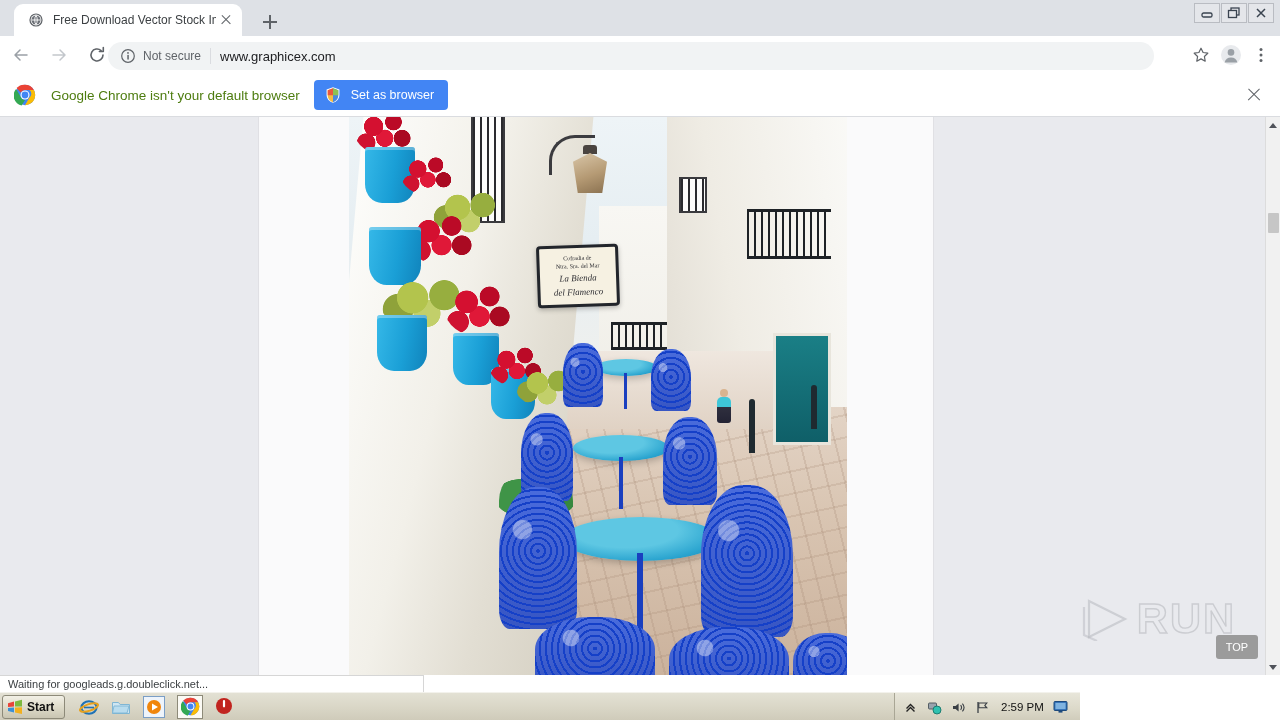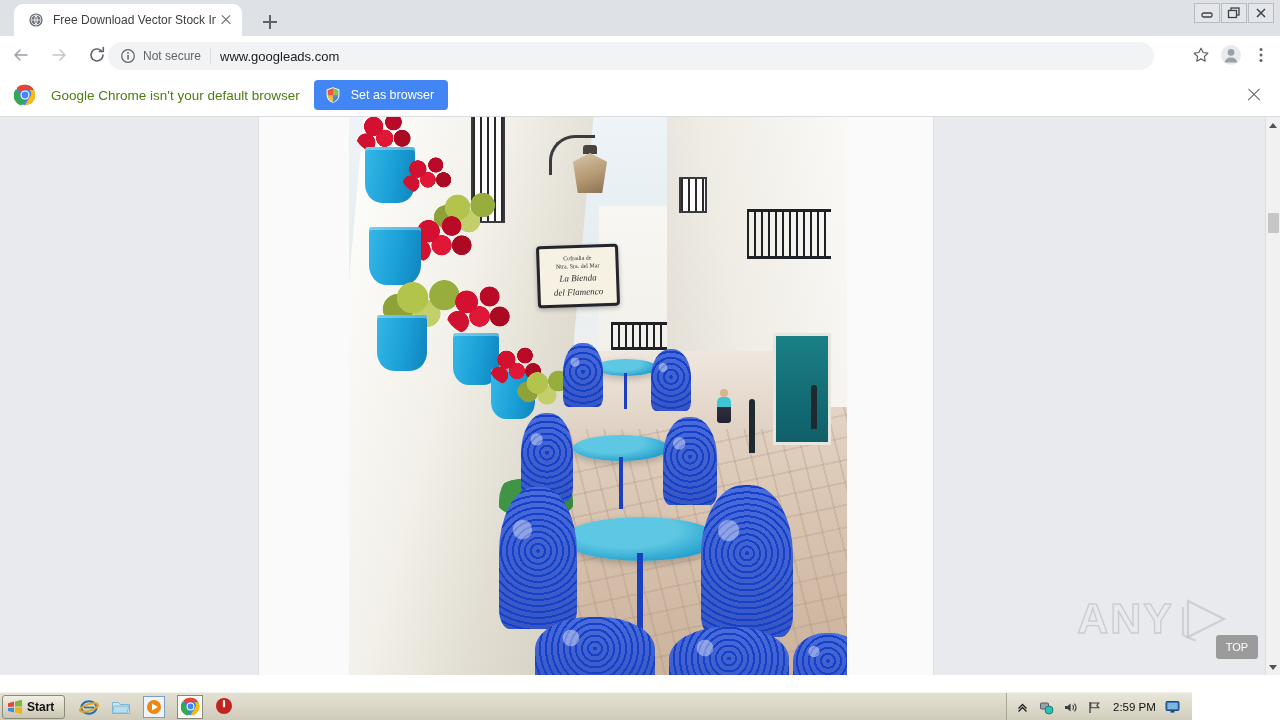--- a/index.html
+++ b/index.html
@@ -289,21 +289,21 @@
   
   .statusbar {
     position:absolute; left:0; top:675px; width:424px; height:17px;
     background:#ffffff; border-top:1px solid #d6d6d6; border-right:1px solid #d6d6d6;
     display:flex; align-items:center; padding-left:8px;
   }
   .statusbar span { font-size:11px; color:#3c4043; white-space:nowrap; }
 
   
   .taskbar {
-    position:absolute; left:0; top:692px; width:1192px; height:28px;
+    position:absolute; left:0; top:692px; width:1080px; height:28px;
     background:linear-gradient(180deg,#e3e1d4 0%,#d9d6c6 55%,#cfcbba 100%);
     border-top:1px solid #f3f2ec;
     display:flex; align-items:center;
   }
   .start-btn {
     margin-left:2px; height:24px; padding:0 10px 0 4px;
     background:linear-gradient(180deg,#f2f0e6 0%,#dedbc9 50%,#c9c5b2 100%);
     border:1px solid #8d8a79; border-radius:3px;
     display:flex; align-items:center; gap:4px;
   }
@@ -392,21 +392,21 @@
   <div class="omnibox">
     <span class="notsecure-icon">
       <svg width="16" height="16" viewBox="0 0 16 16">
         <circle cx="8" cy="8" r="6.3" fill="none" stroke="#5f6368" stroke-width="1.2"></circle>
         <circle cx="8" cy="4.9" r=".9" fill="#5f6368"></circle>
         <rect x="7.3" y="6.8" width="1.5" height="5" rx=".7" fill="#5f6368"></rect>
       </svg>
     </span>
     <span class="notsecure-text">Not secure</span>
     <span class="omni-div"></span>
-    <span class="omni-url">www.googleads.com</span>
+    <span class="omni-url">www.graphicex.com</span>
   </div>
 
   <div class="tool-right">
     <div class="tool-icon">
       <svg width="18" height="18" viewBox="0 0 18 18">
         <path d="M9 2.2l2.1 4.3 4.7.7-3.4 3.3.8 4.7L9 12.9l-4.2 2.3.8-4.7L2.2 7.2l4.7-.7z" fill="none" stroke="#5f6368" stroke-width="1.2" stroke-linejoin="round"></path>
       </svg>
     </div>
     <div class="tool-icon">
       <svg width="22" height="22" viewBox="0 0 22 22">
@@ -526,38 +526,41 @@
           <div class="chair" style="left:352px; top:368px; width:92px; height:152px;"></div>
           <div class="chair" style="left:186px; top:500px; width:120px; height:70px;"></div>
           <div class="chair" style="left:320px; top:510px; width:120px; height:70px;"></div>
           <div class="chair" style="left:444px; top:516px; width:70px; height:62px;"></div>
 
         </div>
       </div>
     </div>
 
     <div class="watermark">
-      <span>ANY</span>
       <span class="wm-play">
         <svg width="50" height="44" viewBox="0 0 50 44">
           <path d="M8 4 L8 40 L44 22 Z" fill="none" stroke="rgba(178,180,186,.5)" stroke-width="2.2"></path>
           <path d="M3 10 L3 38 L16 44" fill="none" stroke="rgba(178,180,186,.45)" stroke-width="2.2"></path>
         </svg>
       </span>
+      <span>RUN</span>
     </div>
 
     <div class="top-btn">TOP</div>
   </div>
 
   <div class="scrollbar">
     <div class="sb-up"></div>
     <div class="sb-thumb"></div>
     <div class="sb-down"></div>
   </div>
 
+  <div class="statusbar">
+    <span>Waiting for googleads.g.doubleclick.net...</span>
+  </div>
 </div>
 
 <div class="taskbar">
 
   <div class="start-btn">
     <span class="start-flag">
       <svg width="16" height="16" viewBox="0 0 16 16">
         <path d="M1 4.2 L7 2.6 L7 7.6 L1 8.1 Z" fill="#e8443a"></path>
         <path d="M8 2.4 L15 .8 L15 7.4 L8 7.6 Z" fill="#7db93f"></path>
         <path d="M1 8.9 L7 8.5 L7 13.5 L1 12 Z" fill="#3b8fd6"></path>

